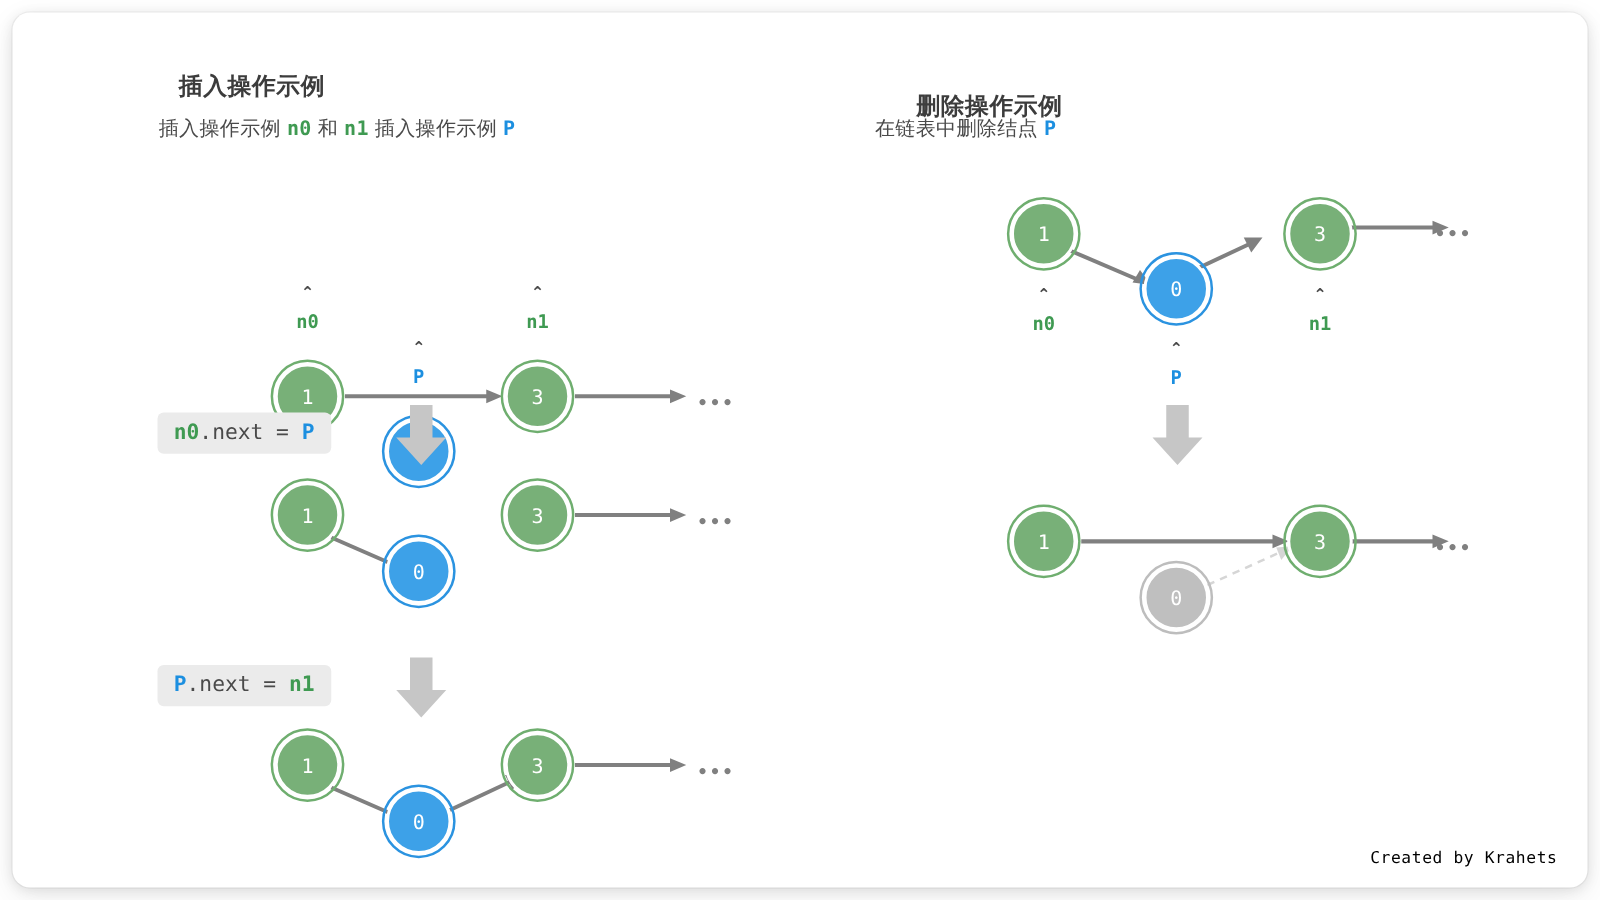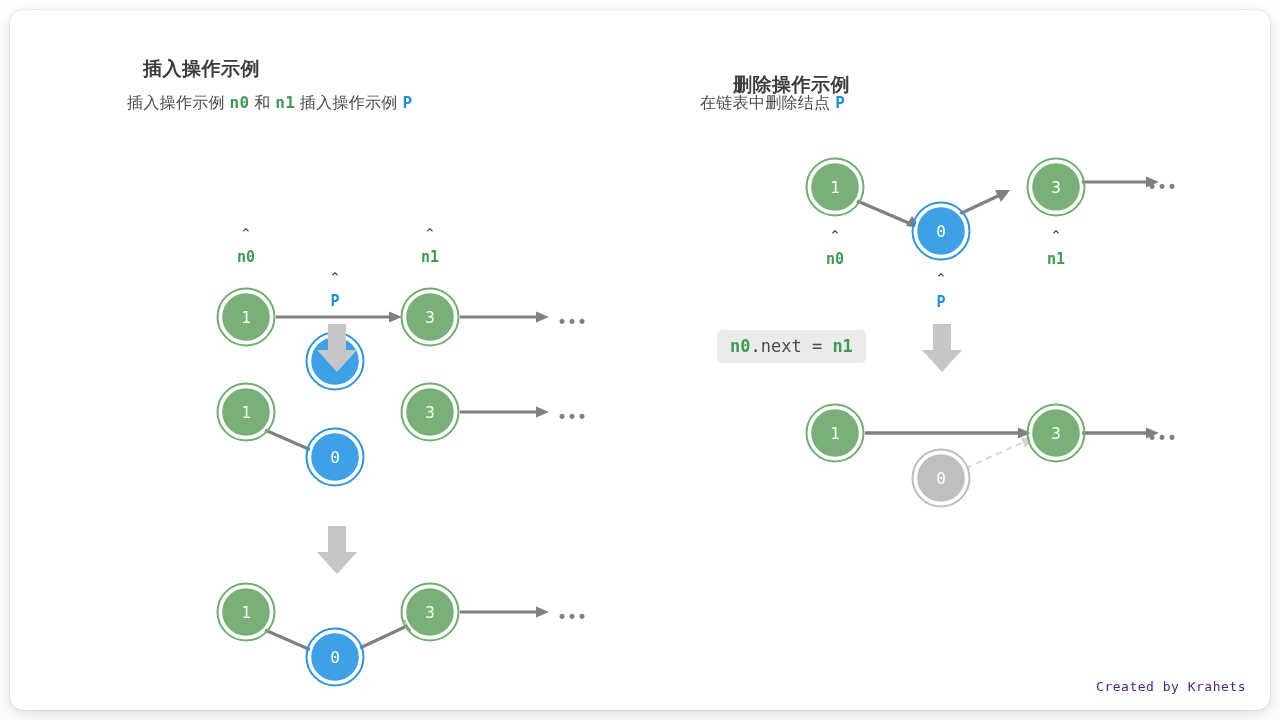--- a/index.html
+++ b/index.html
@@ -26,21 +26,21 @@
   .blue{color:#1c8fe0;}
   .codebox{
     position:absolute;background:#ebebeb;border-radius:5px;
     padding:6px 13px 7px 13px;font-size:17px;white-space:nowrap;
     font-family:"DejaVu Sans Mono","Liberation Mono",monospace;
     color:#3d3d3d;line-height:1.2;
   }
   .codebox b{font-weight:bold;}
   .codebox .plain{color:#4a4a4a;font-weight:normal;}
   .credit{
-    position:absolute;right:24px;bottom:16px;font-size:13px;color:#4c1d95;
+    position:absolute;right:24px;bottom:16px;font-size:13px;color:#000000;
     font-family:"DejaVu Sans Mono","Liberation Mono",monospace;letter-spacing:0.5px;
   }
   svg{position:absolute;overflow:visible;}
   .lbl{font-family:"DejaVu Sans Mono","Liberation Mono",monospace;font-weight:bold;font-size:15px;}
   .nodetext{font-family:"DejaVu Sans Mono","Liberation Mono",monospace;font-size:16px;fill:#ffffff;}
   .caret{font-family:"DejaVu Sans",sans-serif;font-size:13px;fill:#4a4a4a;font-weight:bold;}
 </style>
 </head>
 <body>
 
@@ -82,20 +82,23 @@
         <circle cx="420" cy="177" r="28.5" fill="none" stroke="#6fae6f" stroke-width="2"></circle>
         <circle cx="420" cy="177" r="25" fill="#78b078" stroke="#ffffff" stroke-width="2.4"></circle>
         <text class="nodetext" x="420" y="183" text-anchor="middle">3</text>
       </g>
       <text class="caret" x="420" y="98" text-anchor="middle">⌃</text>
       <text class="lbl" x="420" y="122" text-anchor="middle" fill="#3f9a52">n1</text>
 
       <text x="562" y="188" text-anchor="middle" fill="#808080" font-size="17" font-family="'DejaVu Sans',sans-serif">•••</text>
     </svg>
 
+    <div class="codebox" style="left:116px;top:320px;">
+      <b class="green">n0</b><span class="plain">.next = </span><b class="blue">P</b>
+    </div>
     <svg style="left:305px;top:314px;width:46px;height:50px;">
       <polygon points="13,0 31,0 31,26 42,26 22,48 2,26 13,26" fill="#c6c6c6"></polygon>
     </svg>
 
     <svg style="left:0px;top:360px;width:620px;height:130px;">
       <line x1="255" y1="60" x2="310" y2="84" stroke="#808080" stroke-width="3.2"></line>
       <polygon points="320,88 305,86 311,76" fill="#808080"></polygon>
       <line x1="450" y1="42" x2="528" y2="42" stroke="#808080" stroke-width="3.2"></line>
       <polygon points="539,42 526,36.5 526,47.5" fill="#808080"></polygon>
 
@@ -110,20 +113,23 @@
         <text class="nodetext" x="325" y="93" text-anchor="middle">0</text>
       </g>
       <g>
         <circle cx="420" cy="42" r="28.5" fill="none" stroke="#6fae6f" stroke-width="2"></circle>
         <circle cx="420" cy="42" r="25" fill="#78b078" stroke="#ffffff" stroke-width="2.4"></circle>
         <text class="nodetext" x="420" y="48" text-anchor="middle">3</text>
       </g>
       <text x="562" y="53" text-anchor="middle" fill="#808080" font-size="17" font-family="'DejaVu Sans',sans-serif">•••</text>
     </svg>
 
+    <div class="codebox" style="left:116px;top:522px;">
+      <b class="blue">P</b><span class="plain">.next = </span><b class="green">n1</b>
+    </div>
     <svg style="left:305px;top:516px;width:46px;height:50px;">
       <polygon points="13,0 31,0 31,26 42,26 22,48 2,26 13,26" fill="#c6c6c6"></polygon>
     </svg>
 
     <svg style="left:0px;top:560px;width:620px;height:130px;">
       <line x1="255" y1="60" x2="310" y2="84" stroke="#808080" stroke-width="3.2"></line>
       <polygon points="320,88 305,86 311,76" fill="#808080"></polygon>
       <line x1="350" y1="78" x2="399" y2="55" stroke="#808080" stroke-width="3.2"></line>
       <polygon points="409,50 394,50 400,62" fill="#808080"></polygon>
       <line x1="450" y1="42" x2="528" y2="42" stroke="#808080" stroke-width="3.2"></line>
@@ -185,23 +191,20 @@
         <circle cx="426" cy="47" r="28.5" fill="none" stroke="#6fae6f" stroke-width="2"></circle>
         <circle cx="426" cy="47" r="25" fill="#78b078" stroke="#ffffff" stroke-width="2.4"></circle>
         <text class="nodetext" x="426" y="53" text-anchor="middle">3</text>
       </g>
       <text class="caret" x="426" y="100" text-anchor="middle">⌃</text>
       <text class="lbl" x="426" y="124" text-anchor="middle" fill="#3f9a52">n1</text>
 
       <text x="532" y="53" text-anchor="middle" fill="#808080" font-size="17" font-family="'DejaVu Sans',sans-serif">•••</text>
     </svg>
 
-    <div class="codebox" style="left:87px;top:320px;">
-      <b class="green">n0</b><span class="plain">.next = </span><b class="green">n1</b>
-    </div>
     <svg style="left:290px;top:314px;width:46px;height:50px;">
       <polygon points="13,0 31,0 31,26 42,26 22,48 2,26 13,26" fill="#c6c6c6"></polygon>
     </svg>
 
     <svg style="left:0px;top:380px;width:640px;height:140px;">
       <line x1="235" y1="43" x2="390" y2="43" stroke="#808080" stroke-width="3.4"></line>
       <polygon points="401,43 388,37.5 388,48.5" fill="#808080"></polygon>
       <line x1="336" y1="78" x2="396" y2="51" stroke="#d6d6d6" stroke-width="2" stroke-dasharray="6,5"></line>
       <polygon points="404,47 391,48 395,58" fill="#d6d6d6"></polygon>
       <line x1="426" y1="43" x2="518" y2="43" stroke="#808080" stroke-width="3.4"></line>

